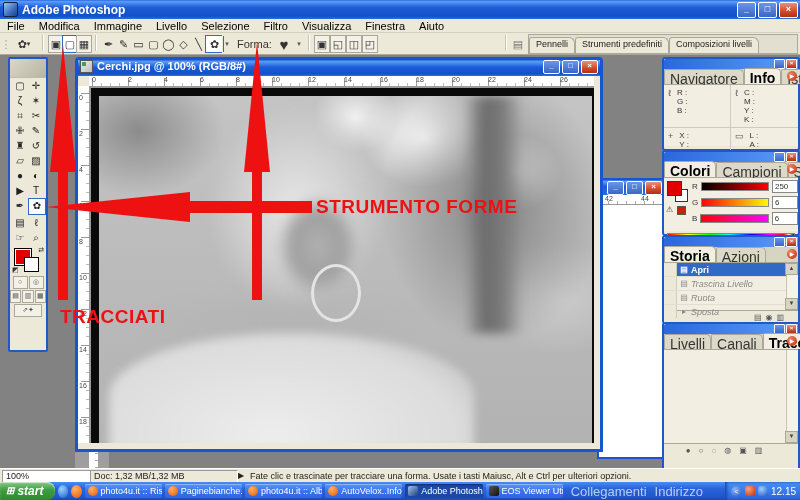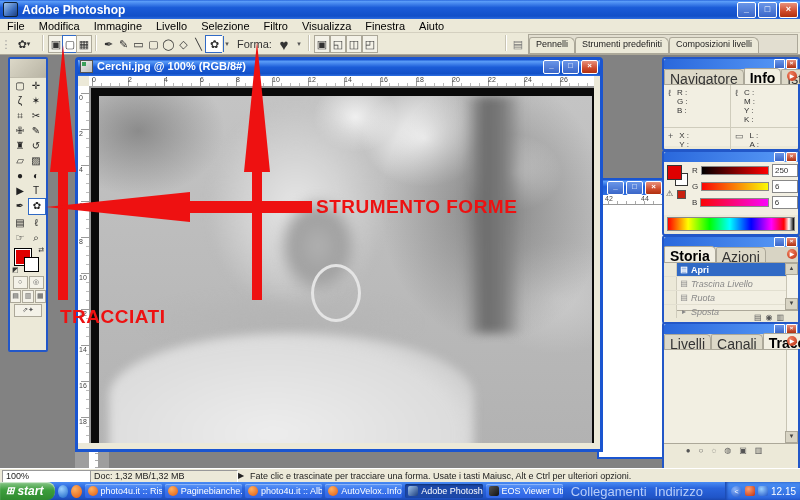--- a/index.html
+++ b/index.html
@@ -370,20 +370,26 @@
         </div>
       </div>
     </div>
   </div>
 
   <div class="abs palette" style="top:150px;height:82px">
     <div class="pal-title">
       <div class="pbtn"></div>
       <div class="pbtn close">×</div>
     </div>
+    <div class="pal-tabs">
+      <div class="ptab active">Colori</div>
+      <div class="ptab">Campioni</div>
+      <div class="ptab">Stili</div>
+      <div class="pmenu">▶</div>
+    </div>
     <div class="pal-body" style="height:53px">
       <div class="abs" style="left:3px;top:3px;width:13px;height:13px;background:#e00000;border:1px solid #333;z-index:2"></div>
       <div class="abs" style="left:11px;top:11px;width:11px;height:11px;background:#fff;border:1px solid #333"></div>
       <div class="abs" style="left:2px;top:27px;font-size:8px">⚠</div>
       <div class="abs" style="left:13px;top:28px;width:7px;height:7px;background:#c82010;border:1px solid #555"></div>
       <div class="abs" style="left:26px;top:0;right:0">
         <div class="slrow">
           <span>R</span>
           <div class="slbar" style="background:linear-gradient(90deg,#000,#f00)"></div>
           <div class="slval">250</div>

